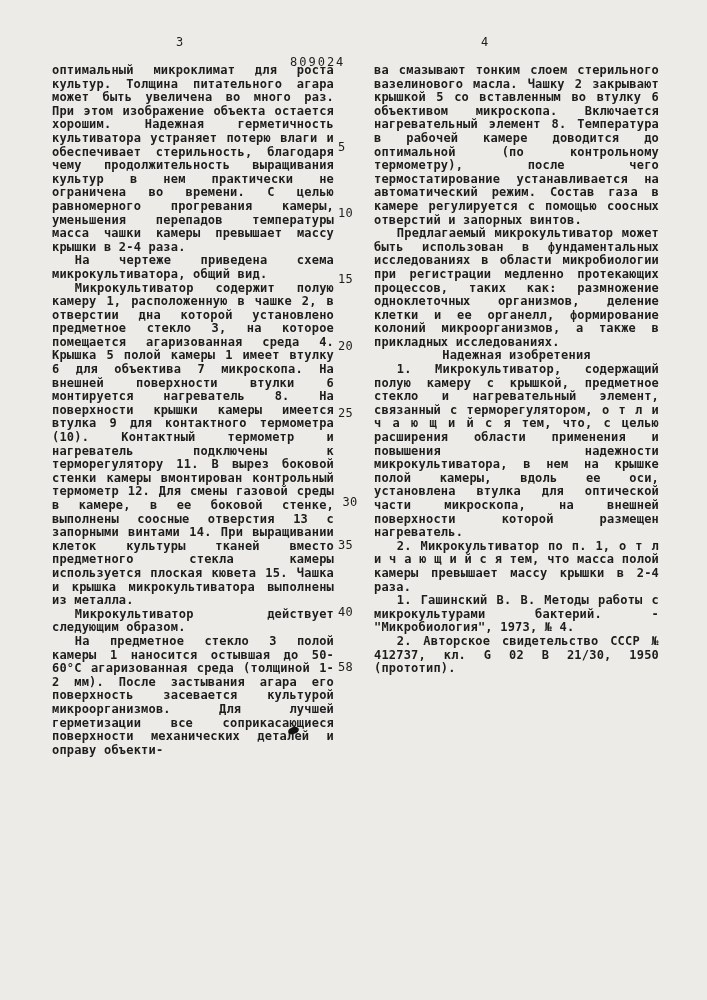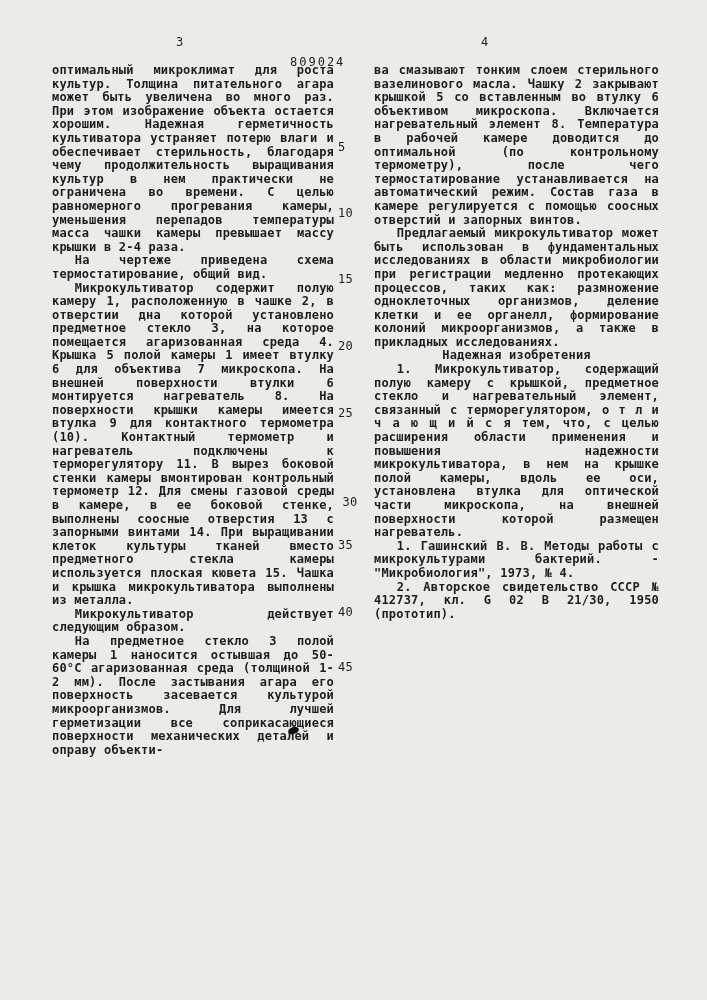--- a/index.html
+++ b/index.html
@@ -80,35 +80,36 @@
 
   <div>
     <span class="ln ln1">5</span>
     <span class="ln ln2">10</span>
     <span class="ln ln3">15</span>
     <span class="ln ln4">20</span>
     <span class="ln ln5">25</span>
     <span class="ln ln6">30</span>
     <span class="ln ln7">35</span>
     <span class="ln ln8">40</span>
-    <span class="ln ln9">45</span>
+    <span class="ln ln9">58</span>
   </div>
 
   <div class="col col-left">
     <p>оптимальный микроклимат для роста культур. Толщина питательного агара может быть увеличена во много раз. При этом изображение объекта остается хорошим. Надежная герметичность культиватора устраняет потерю влаги и обеспечивает стерильность, благодаря чему продолжительность выращивания культур в нем практически не ограничена во времени. С целью равномерного прогревания камеры, уменьшения перепадов температуры масса чашки камеры превышает массу крышки в 2-4 раза.</p>
-    <p class="ind">На чертеже приведена схема термостатирование, общий вид.</p>
+    <p class="ind">На чертеже приведена схема микрокультиватора, общий вид.</p>
     <p class="ind">Микрокультиватор содержит полую камеру 1, расположенную в чашке 2, в отверстии дна которой установлено предметное стекло 3, на которое помещается агаризованная среда 4. Крышка 5 полой камеры 1 имеет втулку 6 для объектива 7 микроскопа. На внешней поверхности втулки 6 монтируется нагреватель 8. На поверхности крышки камеры имеется втулка 9 для контактного термометра (10). Контактный термометр и нагреватель подключены к терморегулятору 11. В вырез боковой стенки камеры вмонтирован контрольный термометр 12. Для смены газовой среды в камере, в ее боковой стенке, выполнены соосные отверстия 13 с запорными винтами 14. При выращивании клеток культуры тканей вместо предметного стекла камеры используется плоская кювета 15. Чашка и крышка микрокультиватора выполнены из металла.</p>
     <p class="ind">Микрокультиватор действует следующим образом.</p>
     <p class="ind">На предметное стекло 3 полой камеры 1 наносится остывшая до 50-60°С агаризованная среда (толщиной 1-2 мм). После застывания агара его поверхность засевается культурой микроорганизмов. Для лучшей герметизации все соприкасающиеся поверхности механических деталей и оправу объекти-</p>
   </div>
 
   <div class="col col-right">
     <p>ва смазывают тонким слоем стерильного вазелинового масла. Чашку 2 закрывают крышкой 5 со вставленным во втулку 6 объективом микроскопа. Включается нагревательный элемент 8. Температура в рабочей камере доводится до оптимальной (по контрольному термометру), после чего термостатирование устанавливается на автоматический режим. Состав газа в камере регулируется с помощью соосных отверстий и запорных винтов.</p>
     <p class="ind">Предлагаемый микрокультиватор может быть использован в фундаментальных исследованиях в области микробиологии при регистрации медленно протекающих процессов, таких как: размножение одноклеточных организмов, деление клетки и ее органелл, формирование колоний микроорганизмов, а также в прикладных исследованиях.</p>
     <p class="heading">Надежная изобретения</p>
     <p class="ind">1. Микрокультиватор, содержащий полую камеру с крышкой, предметное стекло и нагревательный элемент, связанный с терморегулятором, о т л и ч а ю щ и й с я  тем, что, с целью расширения области применения и повышения надежности микрокультиватора, в нем на крышке полой камеры, вдоль ее оси, установлена втулка для оптической части микроскопа, на внешней поверхности которой размещен нагреватель.</p>
+    <p class="ind">2. Микрокультиватор по п. 1, о т л и ч а ю щ и й с я  тем, что масса полой камеры превышает массу крышки в 2-4 раза.</p>
     <p class="ind">1. Гашинский В. В. Методы работы с микрокультурами бактерий. - "Микробиология", 1973, № 4.</p>
     <p class="ind">2. Авторское свидетельство СССР № 412737, кл. G 02 B 21/30, 1950 (прототип).</p>
   </div>
 
   <div class="ink-dot"></div>
 
 </div>
 
 </body></html>

